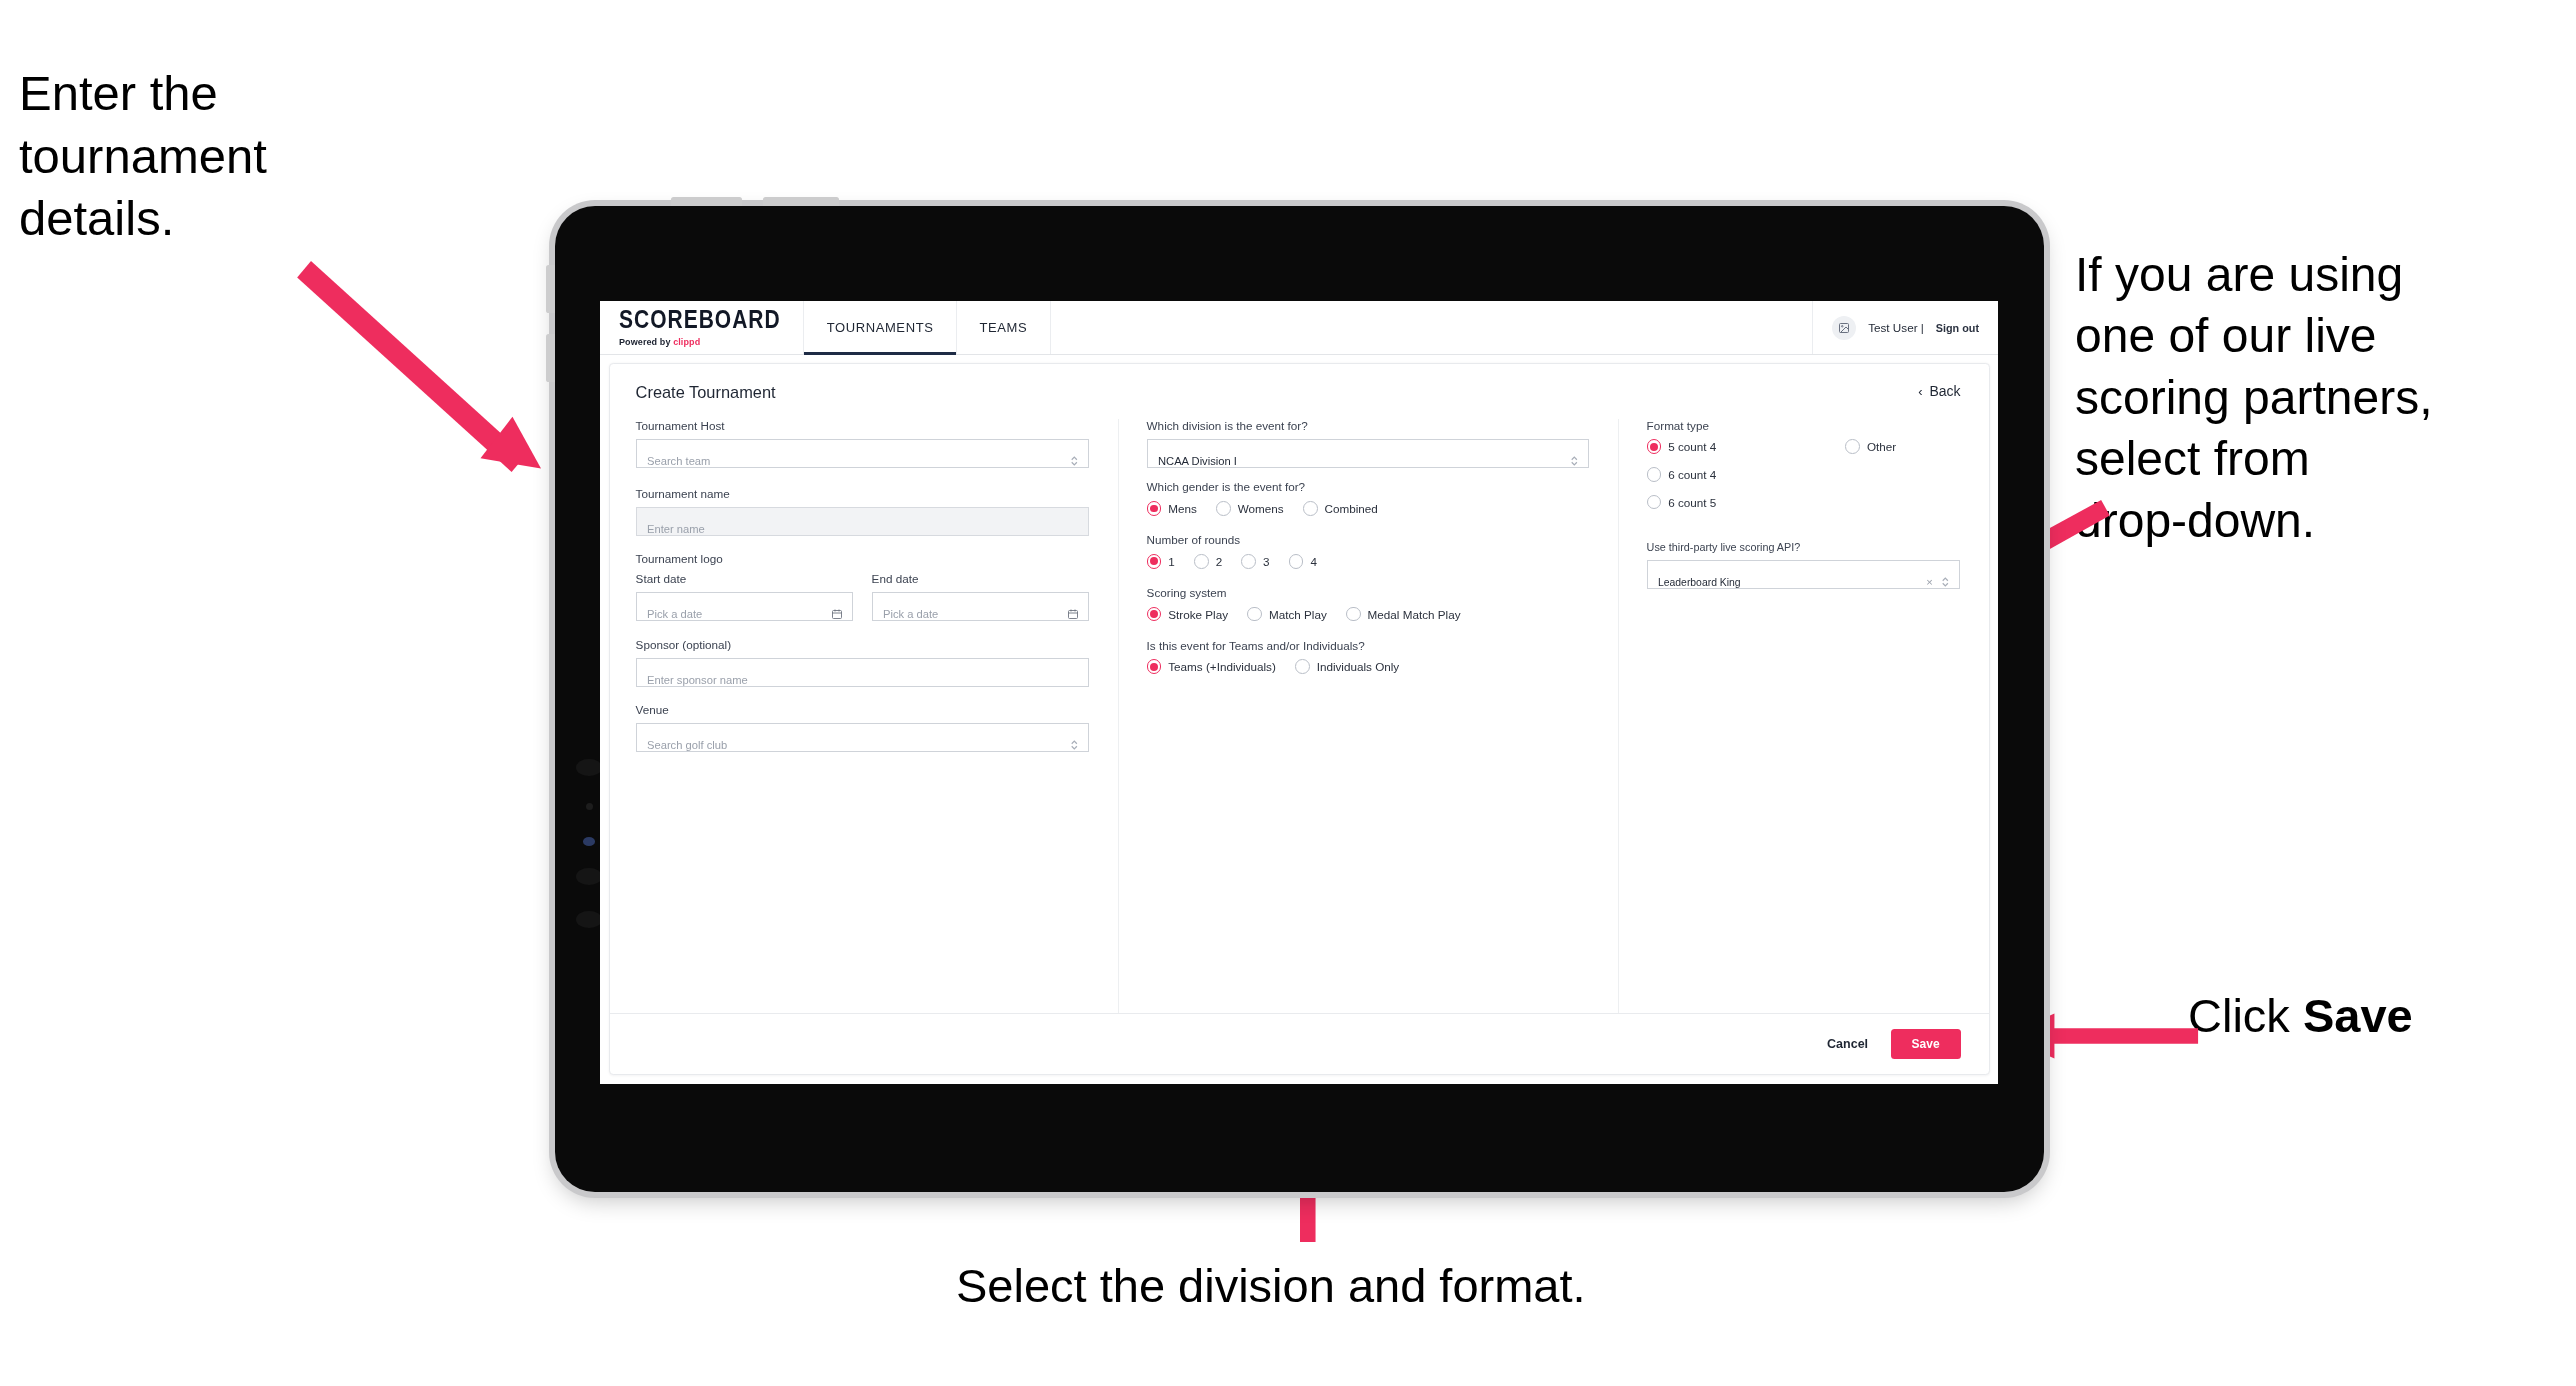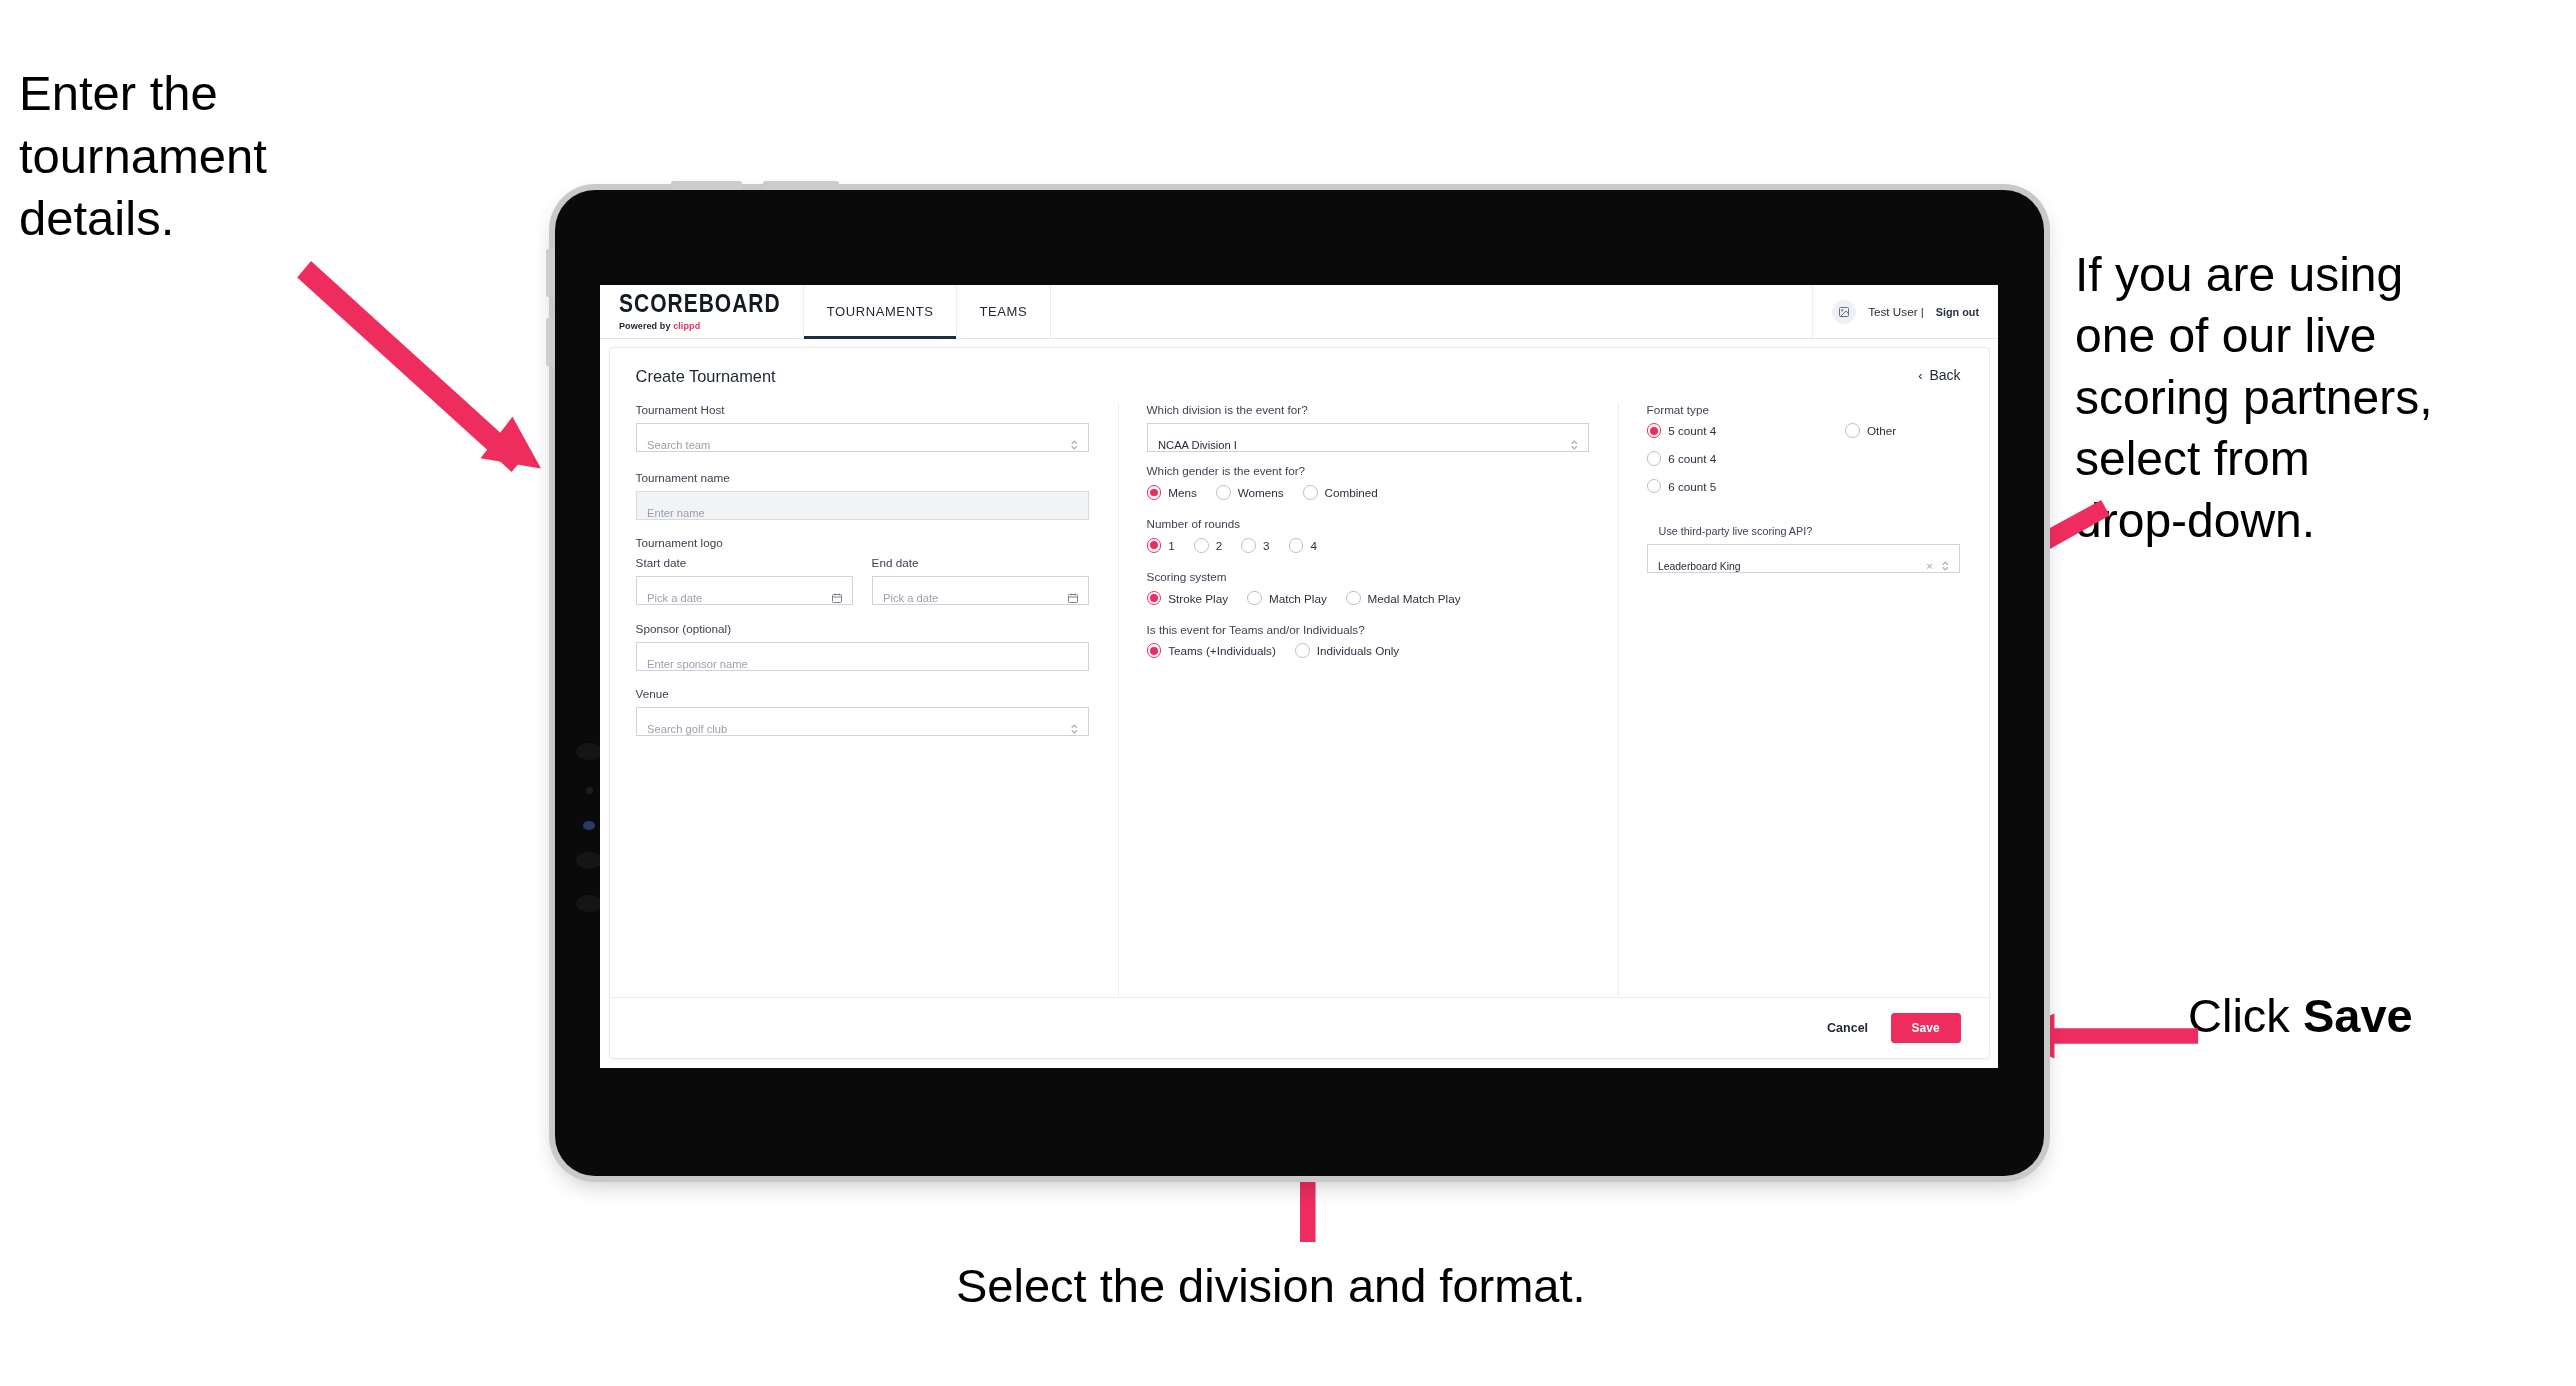--- a/index.html
+++ b/index.html
@@ -25,21 +25,21 @@
   #anno-bottom { left: 956px; top: 1256px; font-size: 47px; text-align: center; }
   #anno-save   { left: 2188px; top: 986px; font-size: 47px; }
   #anno-save b { font-weight: 700; }
 
   
   .arrow { position: absolute; }
 
   
   .tablet {
     position: absolute;
-    left: 555px; top: 190px;
+    left: 555px; top: 206px;
     width: 1489px; height: 986px;
     background: #0a0a0a;
     border-radius: 40px;
     box-shadow: 0 0 0 6px #c9c9cb, 0 8.6px 22.5px rgba(0,0,0,.22);
   }
   .tablet-topbtn {
     position: absolute; top: -9.5px; height: 9.5px;
     background: #cccccd; border-radius: 2.6px 2.6px 0 0;
   }
   .btn-a { left: 116px; width: 71px; }
@@ -123,21 +123,21 @@
 
   .columns { flex: 1; display: flex; padding: 0 0 0 0; }
   .col { padding: 0 29px 0 26px; position: relative; }
   .col-1 { width: 508px; }
   .col-2 { width: 500px; border-left: 1.3px solid #edeff1; padding-left: 28px; }
   .col-3 { flex: 1; border-left: 1.3px solid #edeff1; padding-left: 28px; }
 
   .fld-label {
     font-size: 11.7px; color: #3c4351; margin: 0 0 7px 0; display:block;
   }
-  .fld-label.sm { font-size: 10.8px; margin-left: 12px; }
+  .fld-label.sm { font-size: 10.8px; }
 
   .input {
     height: 29px; border: 1.1px solid #cfd3d9; border-radius: 0;
     background: #fff; display:flex; align-items:flex-end;
     padding: 0 8.6px 0 10.4px; font-size: 11.2px; color: #9aa0ab;
     position: relative; cursor: text; gap: 25px;
   }
   .input.filled { color: #1f2633; }
   .input.grayed { background: #f2f3f5; border-color:#d7dadf; }
   .input .endicons { margin-left:auto; display:flex; align-items:center; gap:8.6px; color:#9aa0ab; }

